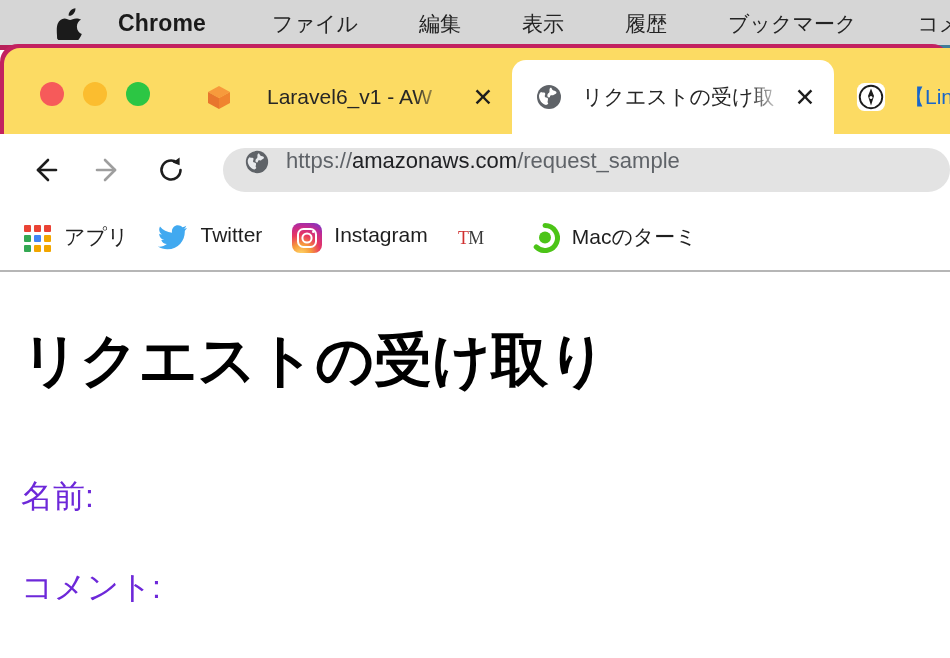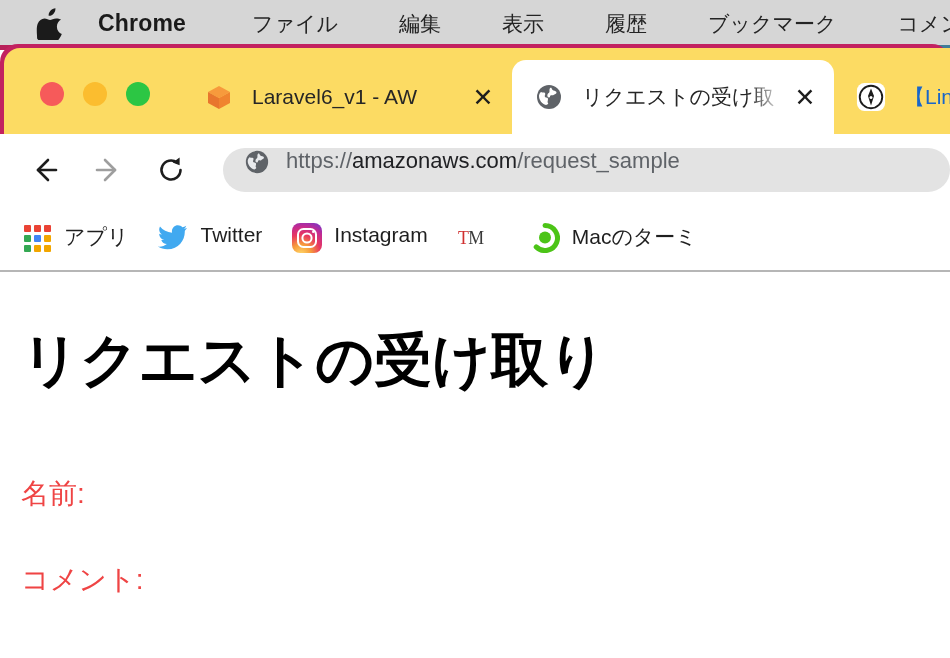--- a/index.html
+++ b/index.html
@@ -22,21 +22,21 @@
 
   
   .menubar {
     position: absolute;
     top: 0; left: 0;
     width: 950px;
     height: 47px;
     background: #d6d6d6;
     display: flex;
     align-items: center;
-    padding-left: 36px;
+    padding-left: 56px;
     z-index: 40;
   }
   .apple-logo {
     width: 26px;
     height: 32px;
     position: relative;
     margin-right: 36px;
     flex: 0 0 auto;
   }
   .apple-logo svg { display: block; }
@@ -122,21 +122,21 @@
     align-items: stretch;
   }
   .tab {
     display: flex;
     align-items: center;
     height: 74px;
     padding: 0 14px 0 22px;
     position: relative;
     flex: 0 0 auto;
   }
-  .tab.inactive { width: 330px; }
+  .tab.inactive { width: 330px; gap: 15px; }
   .tab.active {
     width: 322px;
     background: #ffffff;
     border-top-left-radius: 14px;
     border-top-right-radius: 14px;
     justify-content: flex-end;
   }
   .tab.third { width: 160px; }
 
   .tab-favicon {
@@ -282,22 +282,22 @@
   }
   .page-h1 {
     font-size: 58px;
     font-weight: bold;
     color: #000;
     margin-top: 55px;
     letter-spacing: -0.5px;
     line-height: 1.15;
   }
   .page-p {
-    font-size: 28px;
-    color: #ef4444;
+    font-size: 32px;
+    color: #6d28d9;
     line-height: 1.2;
   }
   .p1 { margin-top: 83px; }
   .p2 { margin-top: 53px; }
 </style>
 </head>
 <body>
 
 <div id="root">
 

